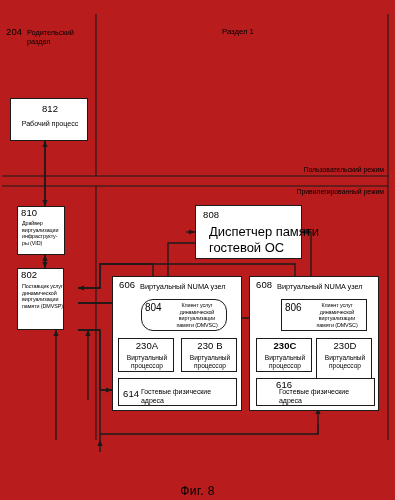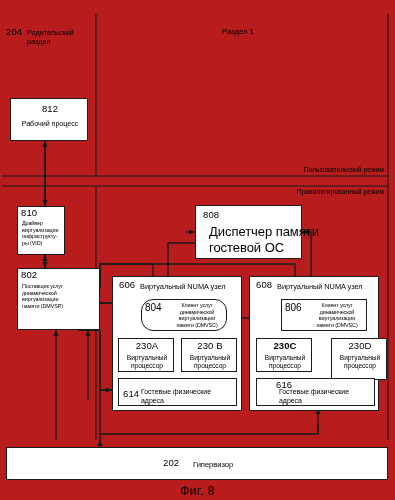--- a/index.html
+++ b/index.html
@@ -177,21 +177,21 @@
   </div>
 
   <div class="box" style="left:17px; top:206px; width:48px; height:49px;">
     <div class="lbl ref" style="left:3px; top:1px;">810</div>
     <div class="lbl cap-sm" style="left:4px; top:13px; width:44px;">Драйвер
 виртуализации
 инфраструкту-
 ры (VID)</div>
   </div>
 
-  <div class="box" style="left:17px; top:268px; width:83px; height:62px;">
+  <div class="box" style="left:17px; top:268px; width:47px; height:62px;">
     <div class="lbl ref" style="left:3px; top:1px;">802</div>
     <div class="lbl cap-sm" style="left:4px; top:14px; width:56px;">Поставщик услуг
 динамической
 виртуализации
 памяти (DMVSP)</div>
   </div>
 
   <div class="box" style="left:195px; top:205px; width:107px; height:54px;">
     <div class="lbl ref" style="left:7px; top:4px;">808</div>
     <div class="lbl cap" style="left:13px; top:18px; width:94px; font-size:13px;">Диспетчер памяти
@@ -241,32 +241,28 @@
 виртуализации
 памяти (DMVSC)</div>
   </div>
 
   <div class="box" style="left:256px; top:338px; width:56px; height:34px;">
     <div class="lbl ref tc" style="left:0; top:2px; width:56px;font-weight:bold;">230C</div>
     <div class="lbl cap tc" style="left:0; top:15px; width:56px;">Виртуальный
 процессор</div>
   </div>
 
-  <div class="box" style="left:331px; top:338px; width:56px; height:42px;">
+  <div class="box" style="left:316px; top:338px; width:56px; height:42px;">
     <div class="lbl ref tc" style="left:0; top:2px; width:56px;">230D</div>
     <div class="lbl cap tc" style="left:0; top:15px; width:56px;">Виртуальный
 процессор</div>
   </div>
 
   <div class="box" style="left:256px; top:378px; width:119px; height:28px;">
     <div class="lbl ref" style="left:4px; top:1px;margin-left:15px;">616</div>
     <div class="lbl cap" style="left:22px; top:9px; width:95px; font-size:7px;">Гостевые физические
 адреса</div>
   </div>
 
-  <div class="box" style="left:6px; top:447px; width:382px; height:33px;">
-    <div class="lbl ref" style="left:156px; top:10px;">202</div>
-    <div class="lbl cap" style="left:186px; top:12px; font-size:7.6px;">Гипервизор</div>
-  </div>
 
   <div class="figcap" style="top:484px;">Фиг. 8</div>
 
 </div>
 
 </body></html>

